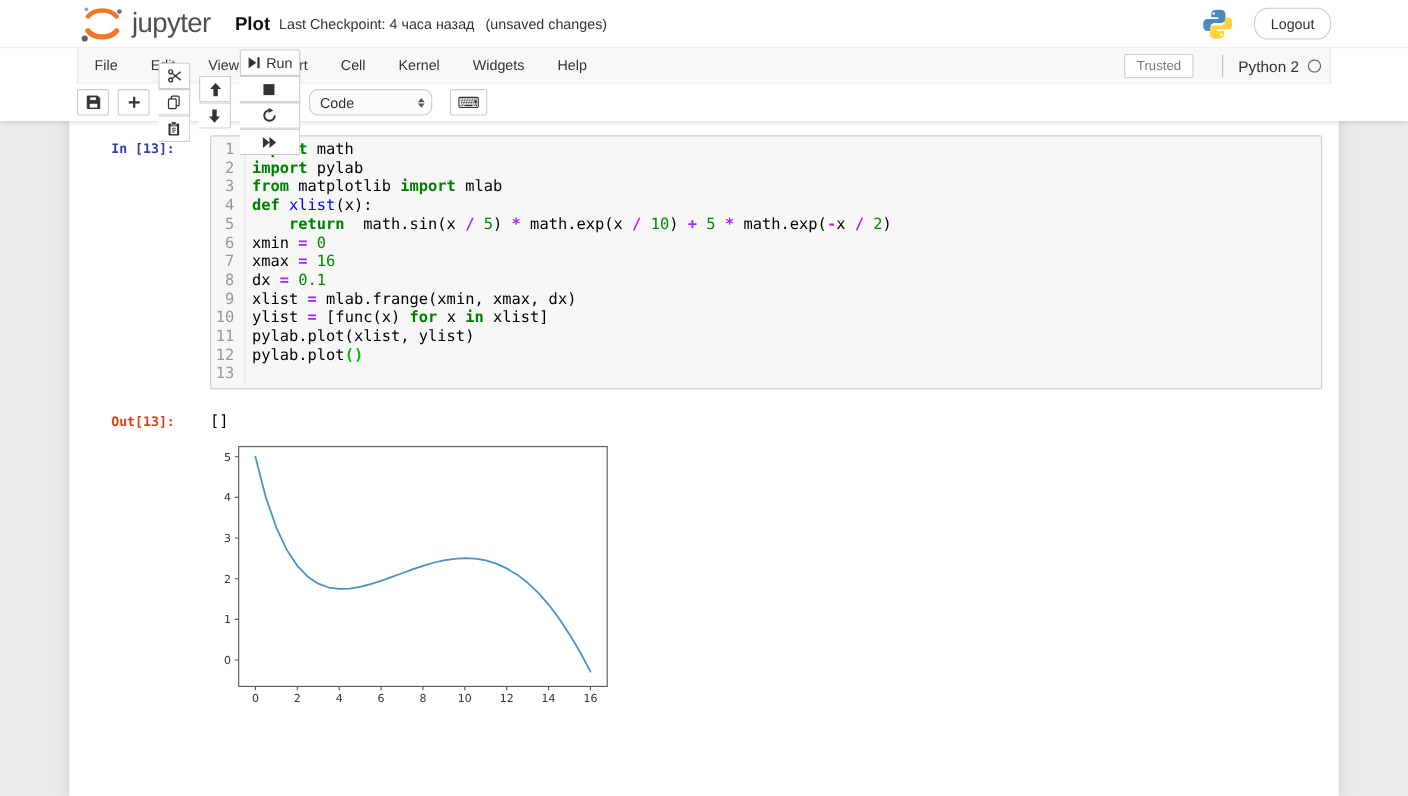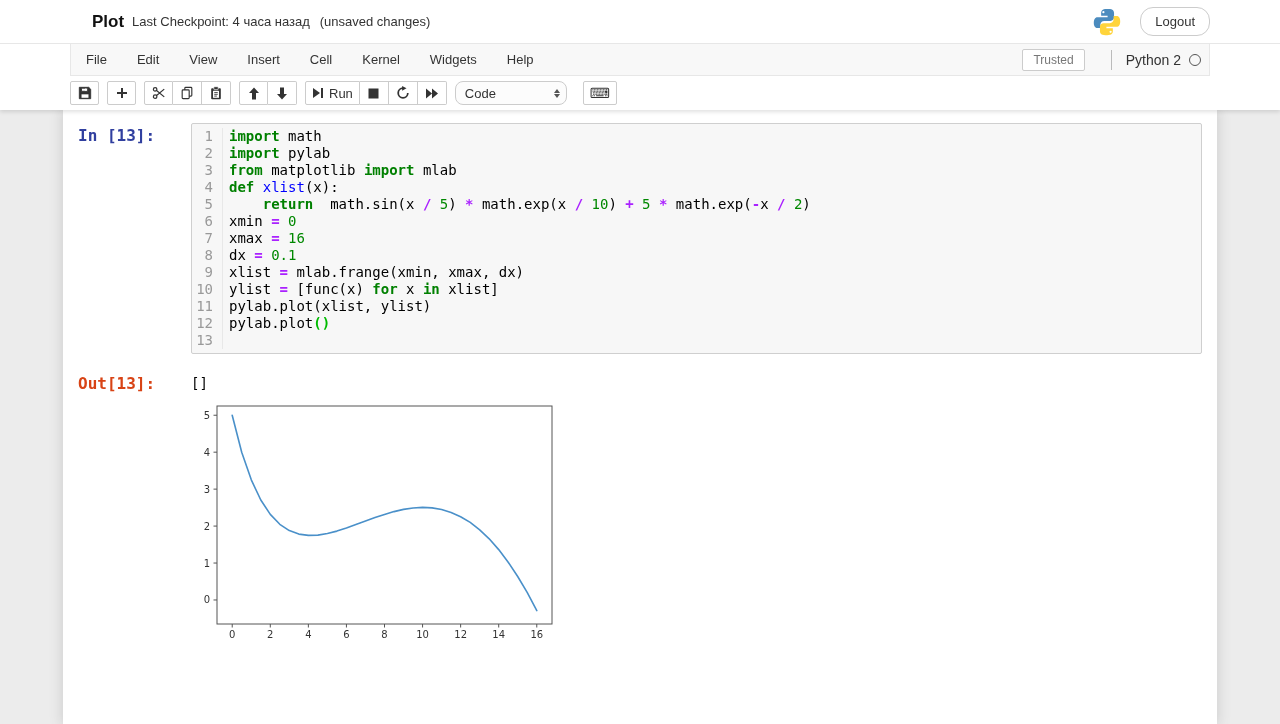--- a/index.html
+++ b/index.html
@@ -31,21 +31,21 @@
   #menubar-right { margin-left:auto; display:flex; align-items:center; padding-right:8px; }
   #trusted-btn { font-size:12px; color:#777; background:#fff; border:1px solid #ccc;
     border-radius:2px; padding:3px 10px; cursor:default; }
   #kernel-divider { width:1px; height:20px; background:#bbb; margin:0 14px 0 26px; }
   #kernel-name { font-size:14px; color:#333; margin-right:8px; }
   #kernel-status { width:12px; height:12px; border:1.5px solid #555; border-radius:50%; }
 
   
   #toolbar-row { height:34px; background:#fff; }
   #toolbar { display:flex; align-items:center; height:34px; }
-  .btn-group { display:flex; margin-right:8px; }
+  .btn-group { display:flex; margin-right:8px;flex-direction:column; }
   .tb-btn { min-width:29px; height:24px; background:#fff; border:1px solid #ccc;
     display:flex; align-items:center; justify-content:center; cursor:pointer;
     color:#333; font-size:13px; padding:0 6px; }
   .btn-group .tb-btn + .tb-btn { border-left:none; }
   .btn-group .tb-btn:first-child { border-radius:2px 0 0 2px; }
   .btn-group .tb-btn:last-child { border-radius:0 2px 2px 0; }
   .btn-group .tb-btn:only-child { border-radius:2px; }
   .tb-btn svg { display:block; }
   #run-btn { gap:5px; font-size:13px; }
   #celltype-select { width:112px; height:24px; border:1px solid #ccc; border-radius:8px;
@@ -57,22 +57,22 @@
   #celltype-select .arrows i.up { border-bottom:4.5px solid #555; }
   #celltype-select .arrows i.dn { border-top:4.5px solid #555; }
   #kbd-btn { border-radius:2px; font-size:15px; }
 
   
   #site { background:#ececec; height:614px; overflow:hidden; }
   #notebook-container { width:1154px; margin:0 auto; background:#fff; min-height:614px;
     box-shadow:0 0 12px 1px rgba(87,87,87,0.2); padding:13px 15px; }
 
   .cell-row { display:flex; }
-  .prompt { width:113px; flex:none; text-align:left; padding:4px 9px 0 0;
-    font-family:"DejaVu Sans Mono","Liberation Mono",monospace; font-size:16px;
+  .prompt { width:113px; flex:none; text-align:center; padding:4px 9px 0 0;
+    font-family:"DejaVu Sans Mono","Liberation Mono",monospace; font-size:12px;
     font-weight:bold; line-height:17px; }
   .input-prompt { color:#303f9f; }
   .output-prompt { color:#d84315; }
 
   #input-area { flex:1; border:1px solid #cfcfcf; border-radius:2px; background:#f7f7f7;
     padding:4px 0; cursor:text; }
   .cm-line { display:flex; font-family:"DejaVu Sans Mono","Liberation Mono",monospace;
     font-size:14px; line-height:17px; }
   .cm-gutter { width:31px; flex:none; text-align:right; color:#999;
     padding-right:9px; border-right:1px solid #e8e8e8; }
@@ -96,20 +96,30 @@
   .icon-dark { fill:#333; stroke:#333; }
   .uni-icon { font-size:14px; line-height:1; }
 </style>
 </head>
 <body>
 
 <div id="header">
 
   <div id="title-row">
     <div class="container">
+      <div id="logo">
+        <svg width="46" height="38" viewBox="0 0 46 38">
+          <path d="M10 12 A 15 11 0 0 1 36 12" stroke="#f37726" stroke-width="4.2" fill="none" stroke-linecap="round"></path>
+          <path d="M10 25 A 15 11 0 0 0 36 25" stroke="#f37726" stroke-width="4.8" fill="none" stroke-linecap="round"></path>
+          <circle cx="8.5" cy="5.5" r="1.7" fill="#9e9e9e"></circle>
+          <circle cx="38.5" cy="7.5" r="2.2" fill="#757575"></circle>
+          <circle cx="7" cy="32" r="2.8" fill="#616161"></circle>
+        </svg>
+        <span class="wordmark">jupyter</span>
+      </div>
       <span id="nb-title">Plot</span>
       <span id="checkpoint">Last Checkpoint: 4 часа назад</span>
       <span id="autosave">(unsaved changes)</span>
       <div id="title-right">
         <svg width="30" height="30" viewBox="0 0 40 40">
           <path fill="#4b8bbe" d="M19.8 2.5c-6.6 0-7.6 2.9-7.6 5.6v3.6h8.6v1.9H7.4c-3.6 0-5 3.4-5 7.5 0 3.4 1 7 5 7h3.8v-4.5c0-2.9 2.2-5.1 5.1-5.1h8.4c2.7 0 4.7-2 4.7-4.7V8.1c0-2.7-1.1-5.6-7.5-5.6h-2.1z"></path>
           <circle cx="15.2" cy="6.9" r="1.5" fill="#fff"></circle>
           <path fill="#ffd43b" d="M20.2 37.5c6.6 0 7.6-2.9 7.6-5.6v-3.6h-8.6v-1.9h13.4c3.6 0 5-3.4 5-7.5 0-3.4-1-7-5-7h-3.8v4.5c0 2.9-2.2 5.1-5.1 5.1h-8.4c-2.7 0-4.7 2-4.7 4.7v5.7c0 2.7 1.1 5.6 7.5 5.6h2.1z"></path>
           <circle cx="24.8" cy="33.1" r="1.5" fill="#fff"></circle>
         </svg>

